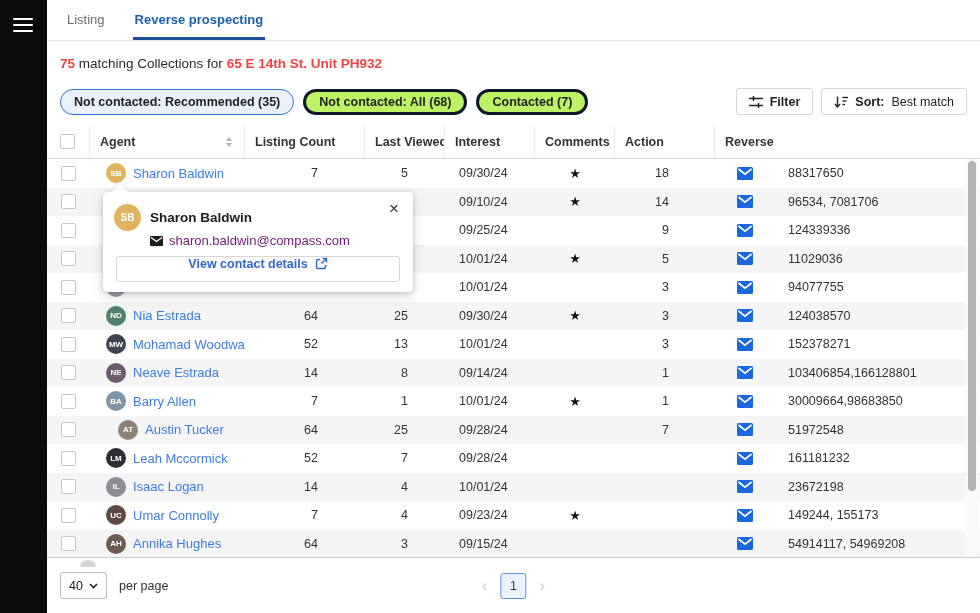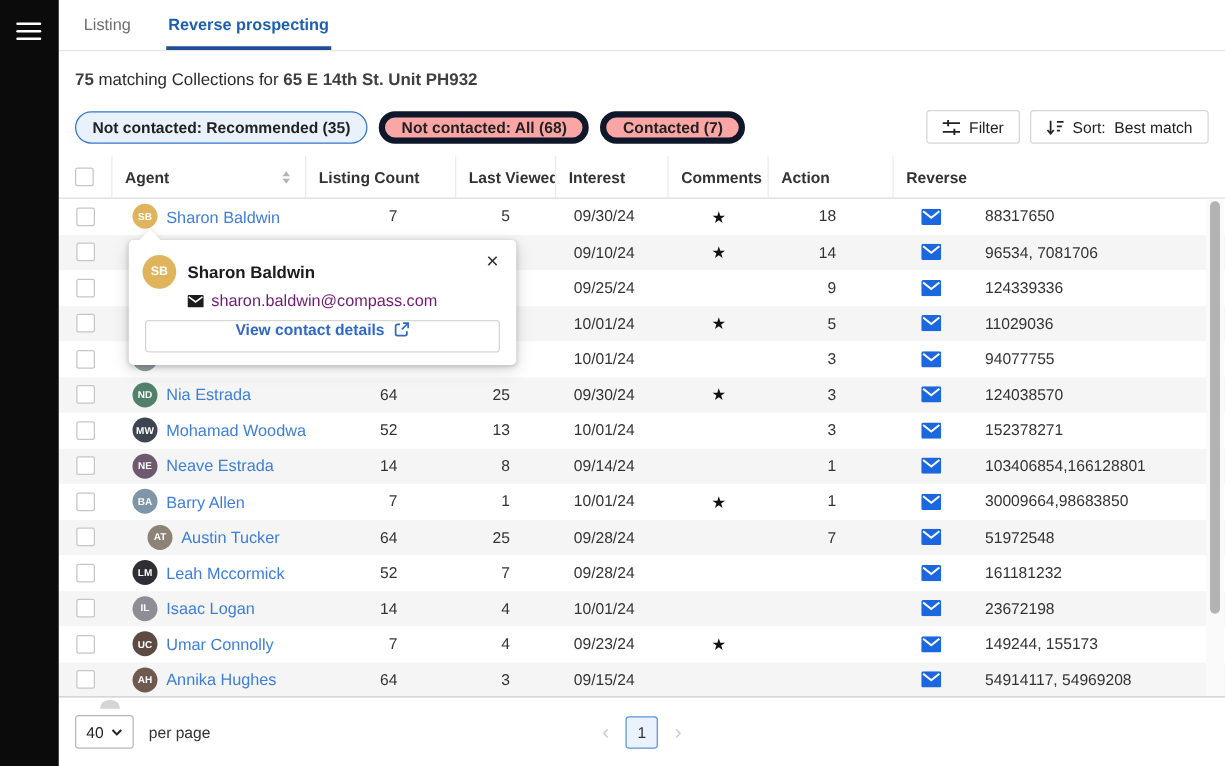--- a/index.html
+++ b/index.html
@@ -13,29 +13,29 @@
 
   .content { margin-left:47px; width:933px; position:relative; }
 
   
   .tabbar { height:41px; border-bottom:1px solid #e7e7e7; display:flex; align-items:flex-end; padding-left:18px; gap:26px; }
   .tab { font-size:13px; color:#6e6e6e; padding:0 2px 13px; cursor:pointer; }
   .tab.active { color:#1b5fae; font-weight:bold; padding-bottom:10px; border-bottom:3px solid #1f4e96; }
 
   
   .summary { margin:15px 13px 0; font-size:13.5px; color:#2b2b2b; }
-  .summary b { color:#404040; }
+  .summary b { color:#ef4444; }
 
   
   .controls { margin:17px 13px 0; display:flex; align-items:center; gap:9px; height:27px; }
-  .pill { height:26px; display:inline-flex; align-items:center; padding:0 13px; border-radius:14px; border:5px solid #0f172a; background:#fca5a5; font-size:12.5px; font-weight:600; color:#222; cursor:pointer; white-space:nowrap; }
+  .pill { height:26px; display:inline-flex; align-items:center; padding:0 13px; border-radius:14px; border:3px solid #0f172a; background:#bef264; font-size:12.5px; font-weight:600; color:#222; cursor:pointer; white-space:nowrap; }
   .pill.selected { border:1.5px solid #3575d3; background:#e9f1fd; }
   .toolbar { margin-left:auto; display:flex; gap:8px; }
   .btn { height:27px; display:inline-flex; align-items:center; gap:7px; padding:0 12px; border:1px solid #d6d6d6; border-radius:3px; background:#fff; font-size:12.5px; color:#222; cursor:pointer; }
-  .btn .bold { font-weight:normal; }
+  .btn .bold { font-weight:bold; }
   .btn svg { flex:none; }
 
   
   .table { margin-top:10px; position:relative; }
   .grid { display:grid; grid-template-columns:43px 155px 120px 80px 90px 80px 100px 60px minmax(0,1fr); }
   .thead { height:34px; border-bottom:1px solid #dcdcdc; }
   .th { display:flex; align-items:center; padding:0 12px 0 10px; font-size:12.5px; font-weight:bold; color:#333; border-right:1px solid #ebebeb; overflow:hidden; white-space:nowrap;gap:47px; }
   .th:last-child { border-right:none; }
   .sort { display:inline-flex; flex-direction:column; gap:2px; margin-left:auto; cursor:pointer; padding-left:8px; }
   .sort i { width:0; height:0; border-left:3.5px solid transparent; border-right:3.5px solid transparent; }

